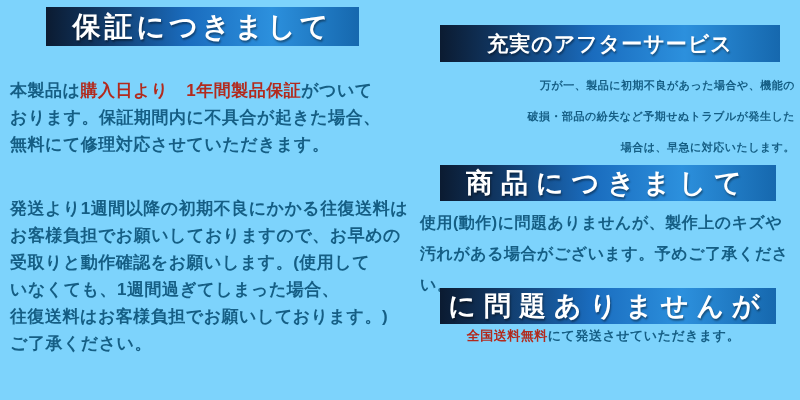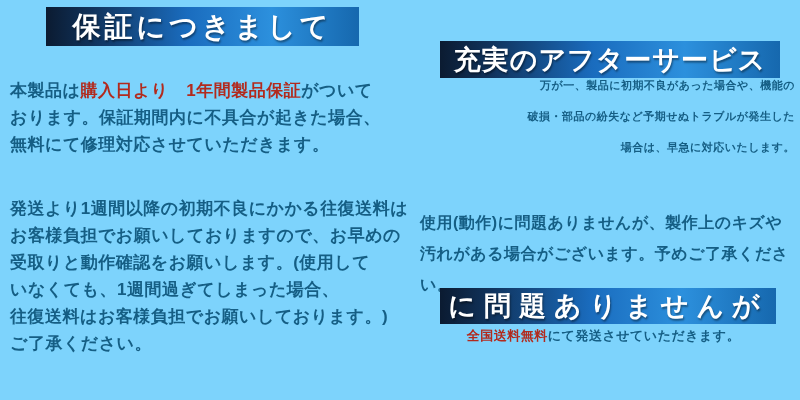--- a/index.html
+++ b/index.html
@@ -17,21 +17,21 @@
     background: linear-gradient(90deg, #0b1b31 0%, #10335c 15%, #1a6cbe 45%, #2c90dd 72%, #1668ae 100%);
     color: #ffffff;
     font-weight: bold;
     display: flex;
     align-items: center;
     justify-content: center;
     text-shadow: 1px 2px 2px rgba(0,0,0,0.4);
     white-space: nowrap;
   }
   #warranty-banner { left: 46px; top: 7px; width: 313px; height: 39px; font-size: 28px; letter-spacing: 4px; }
-  #after-banner    { left: 440px; top: 41px; width: 340px; height: 37px; font-size: 27px; letter-spacing: 1px; }
+  #after-banner    { left: 440px; top: 25px; width: 340px; height: 37px; font-size: 21px; letter-spacing: 1px; }
   #product-banner  { left: 440px; top: 165px; width: 336px; height: 36px; font-size: 27px; letter-spacing: 8px; }
   #shipping-banner { left: 440px; top: 288px; width: 336px; height: 36px; font-size: 27px; letter-spacing: 8px; }
 
   .body-text {
     position: absolute;
     color: #155e84;
     font-weight: bold;
     white-space: pre-line;
     letter-spacing: 0.5px;
   }
@@ -60,20 +60,21 @@
 往復送料はお客様負担でお願いしております。)
 ご了承ください。</p>
   </div>
 
   <div class="banner" id="after-banner">充実のアフターサービス</div>
 
   <div class="body-text" id="after-body">万が一、製品に初期不良があった場合や、機能の
 破損・部品の紛失など予期せぬトラブルが発生した
 場合は、早急に対応いたします。</div>
 
+  <div class="banner" id="product-banner">商品につきまして</div>
 
   <div class="body-text" id="product-body">使用(動作)に問題ありませんが、製作上のキズや
 汚れがある場合がございます。予めご了承ください。</div>
 
   <div class="banner" id="shipping-banner">に問題ありませんが</div>
 
   <div class="body-text" id="shipping-body"><span class="red">全国送料無料</span><span>にて発送させていただきます。</span></div>
 
 </div>
 

